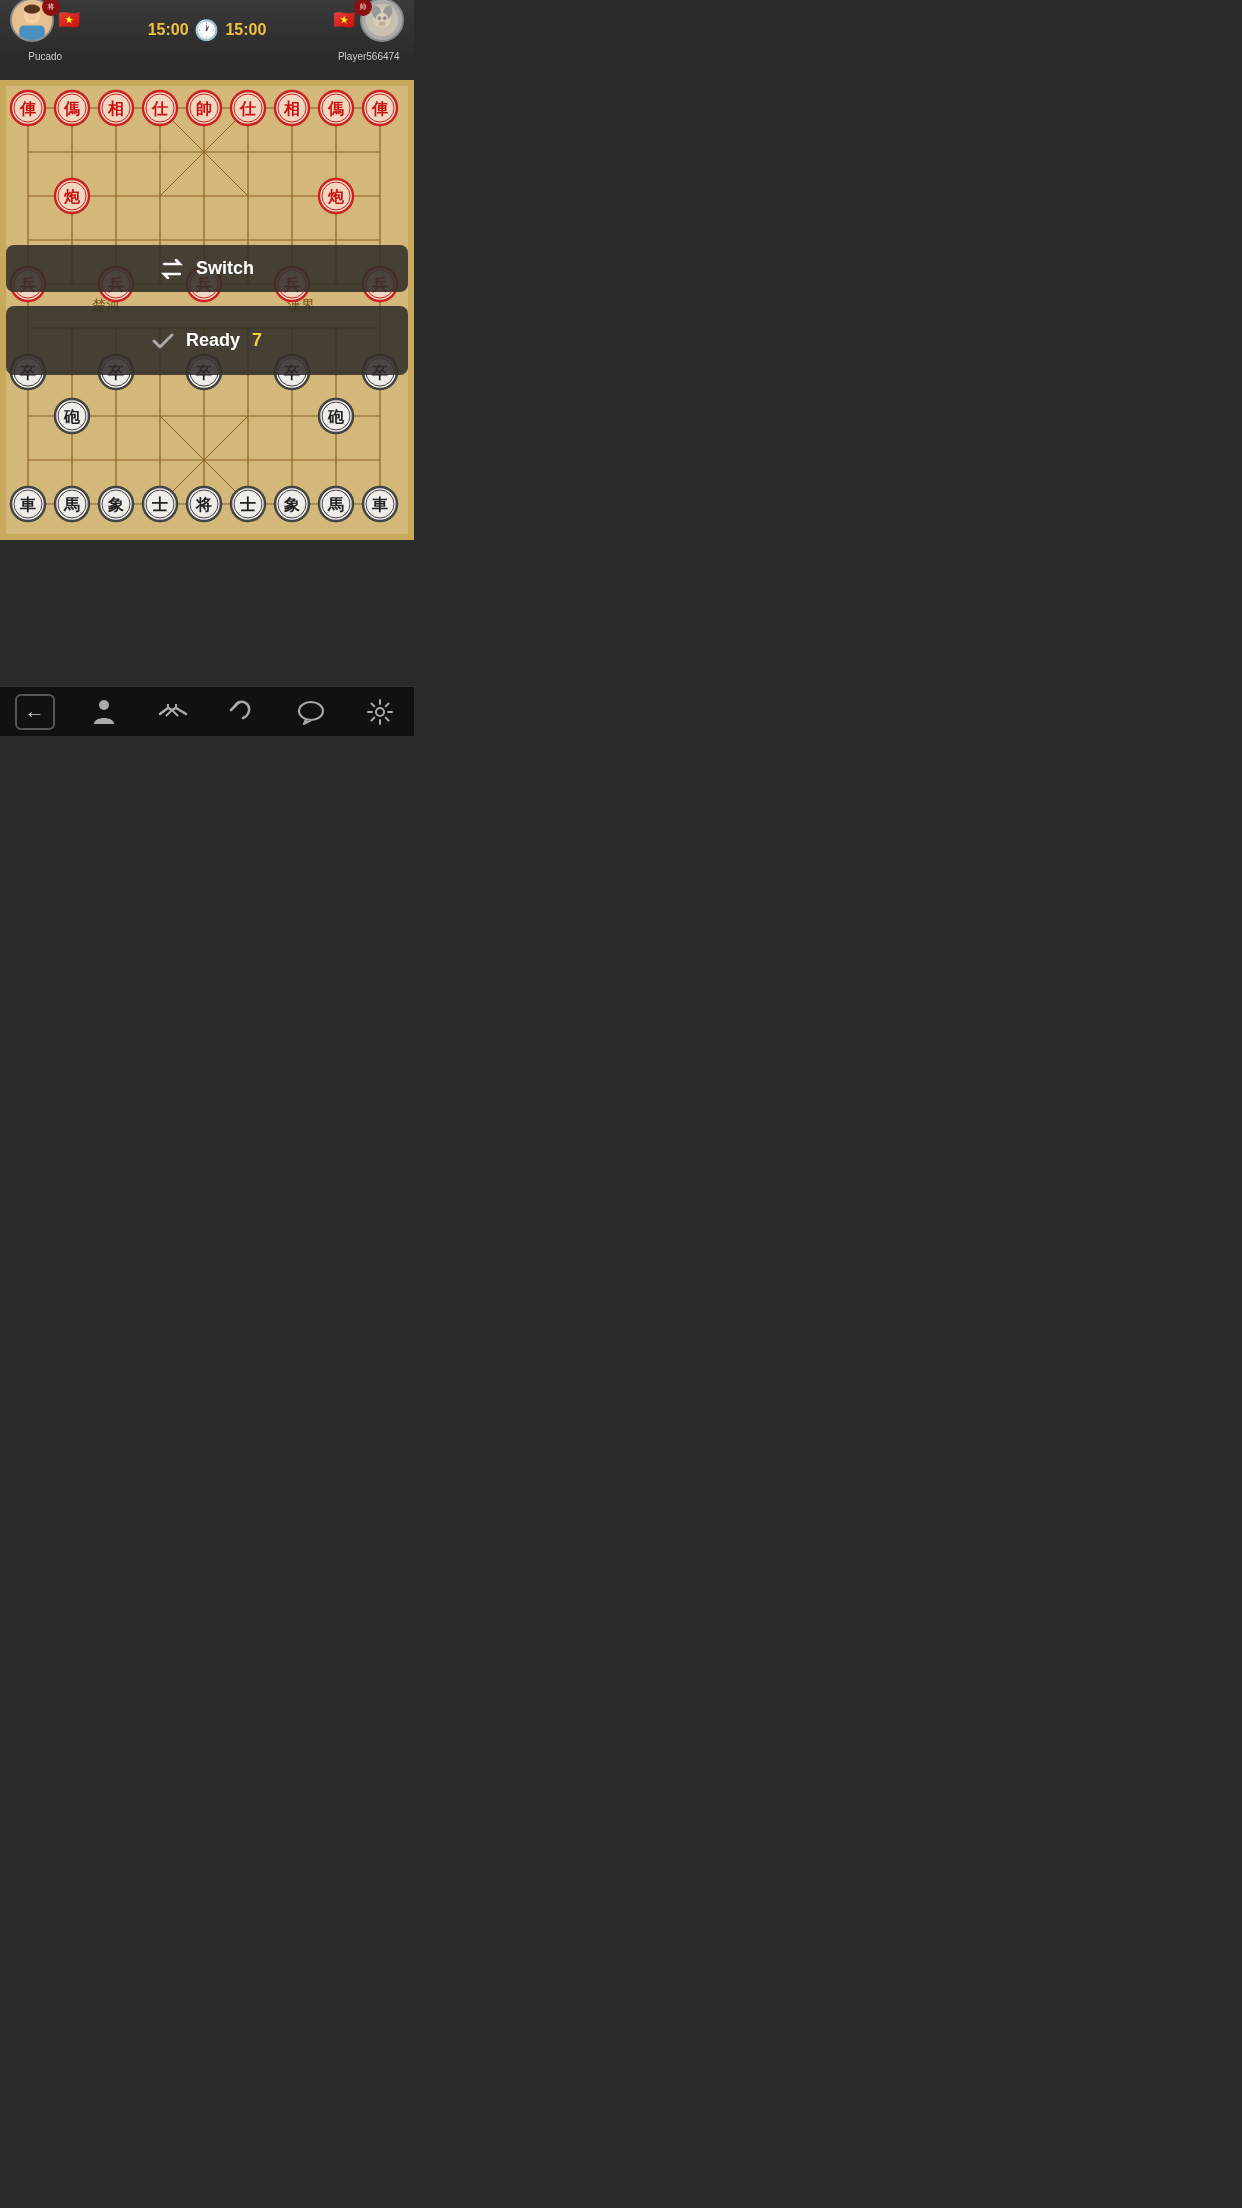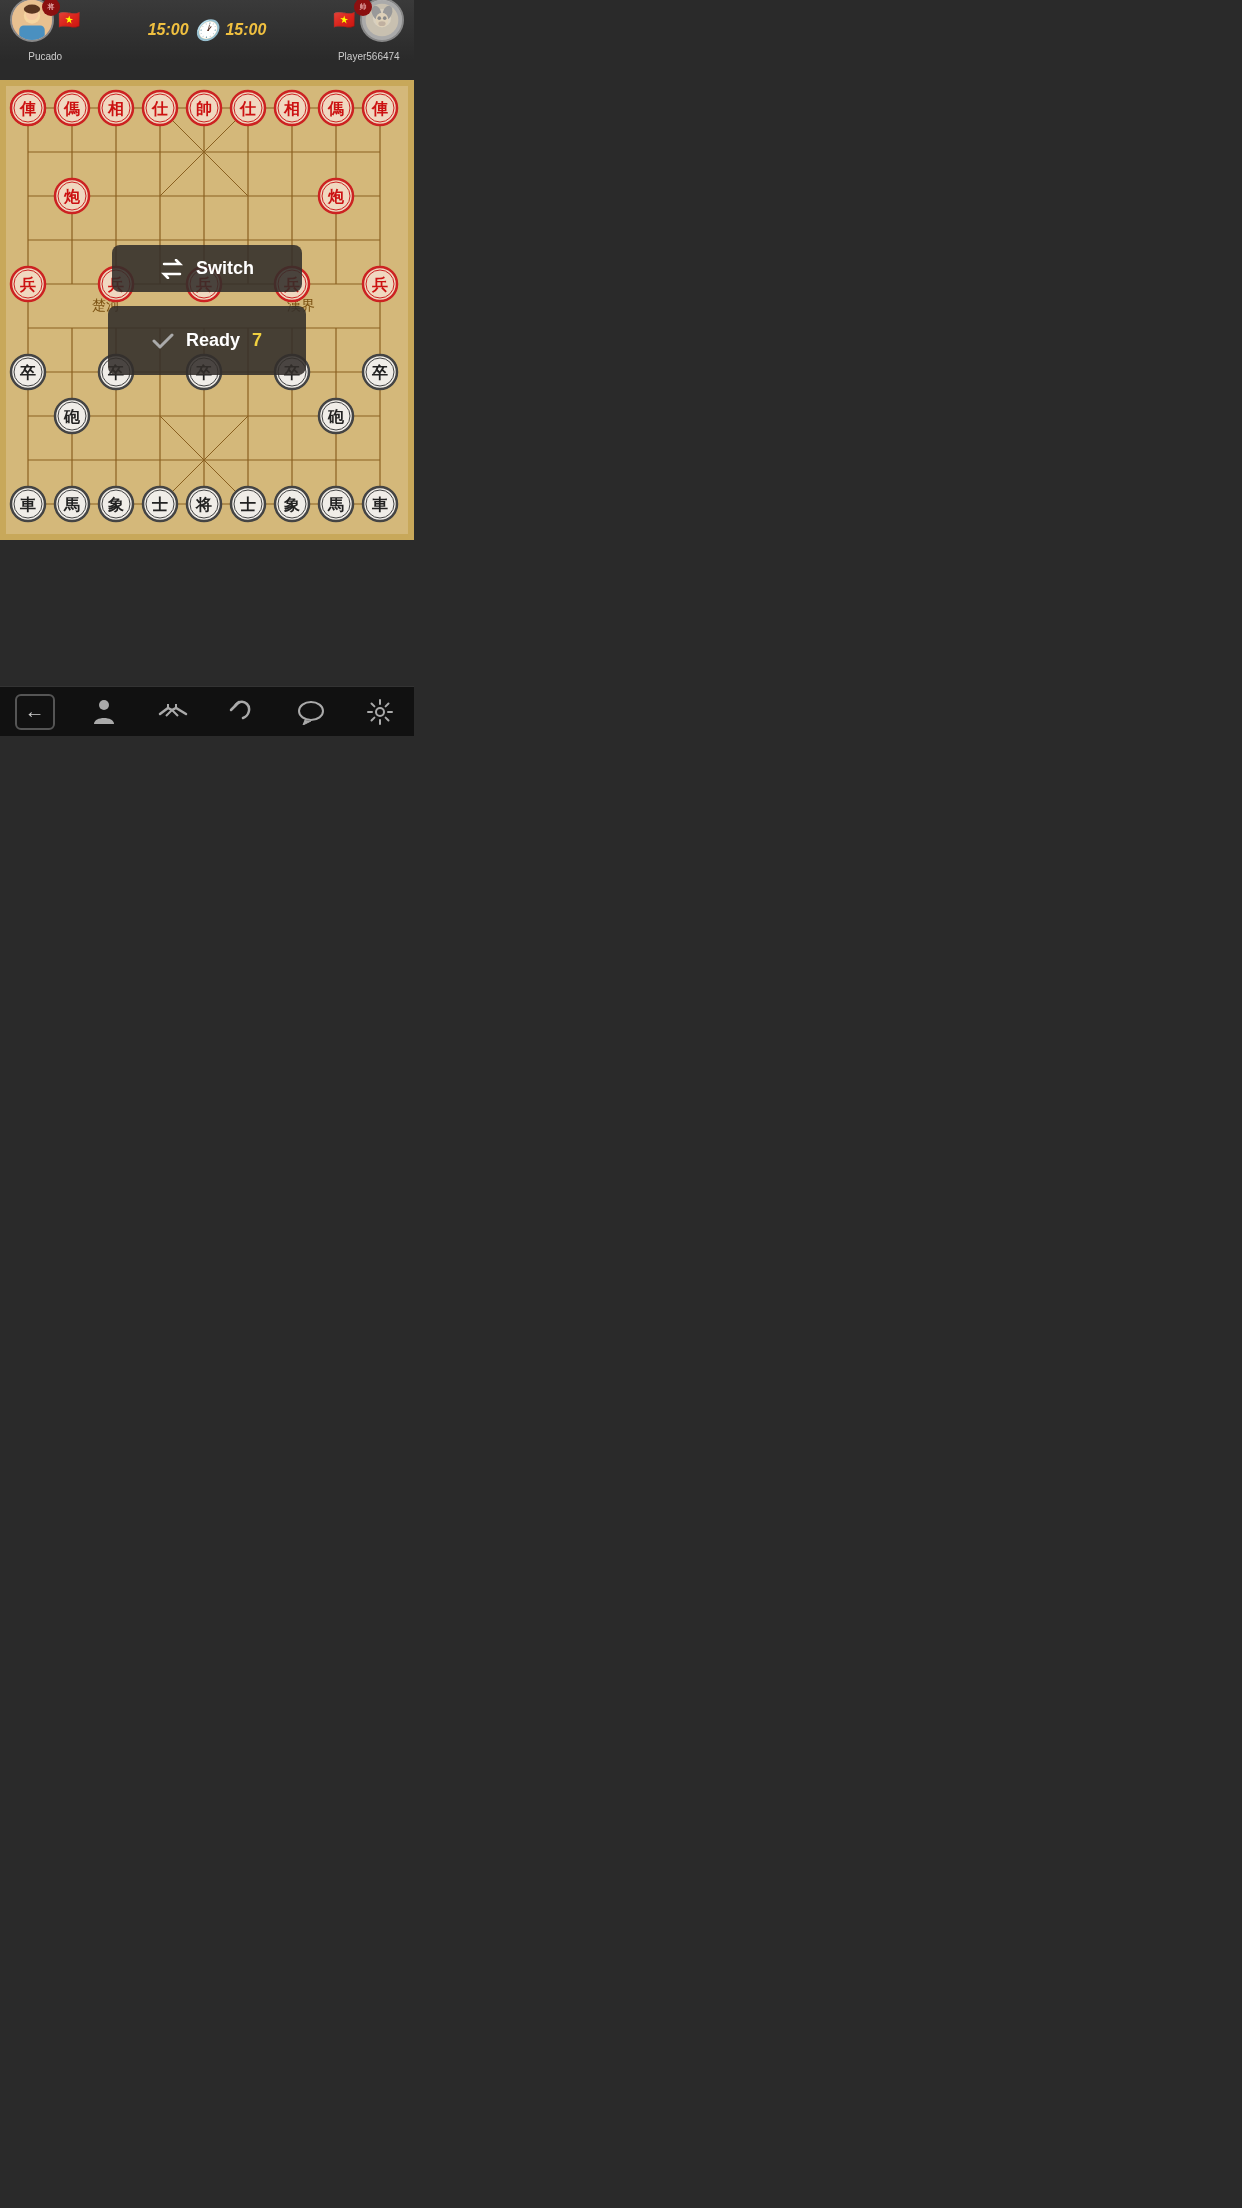--- a/index.html
+++ b/index.html
@@ -78,21 +78,20 @@
       position: relative;
       display: inline-block;
     }
 
     .timer-area {
       display: flex;
       align-items: center;
       gap: 6px;
       flex: 1;
       justify-content: center;
-      font-style: italic;
     }
 
     .timer-text {
       color: #f0c040;
       font-size: 16px;
       font-weight: bold;
     }
   </style>
 </head>
 <body>
@@ -361,21 +360,21 @@
           <text x="330" y="424" font-size="16" fill="#222" font-family="serif" text-anchor="middle" font-weight="bold">馬</text>
         </g>
         <g>
           <circle cx="374" cy="418" r="17" fill="#f0ede8" stroke="#444" stroke-width="2.5"></circle>
           <circle cx="374" cy="418" r="14" fill="none" stroke="#444" stroke-width="1"></circle>
           <text x="374" y="424" font-size="16" fill="#222" font-family="serif" text-anchor="middle" font-weight="bold">車</text>
         </g>
 
       </svg>
 
-      <div style="position:absolute;top:0;left:0;width:100%;height:100%;display:flex;flex-direction:column;align-items:center;justify-content:center;gap:14px;pointer-events:none;">
+      <div style="position:absolute;top:0;left:0;width:100%;height:100%;display:flex;flex-direction:column;justify-content:center;gap:14px;pointer-events:none;">
 
         <button style="display:flex;align-items:center;justify-content:center;gap:12px;padding:13px 44px;border-radius:8px;background:rgba(50,46,42,0.88);color:white;font-size:18px;font-weight:bold;border:none;cursor:pointer;pointer-events:auto;min-width:190px;">
           <svg width="24" height="20" viewBox="0 0 24 20">
             <path d="M4 5 L20 5 L16 1" stroke="white" stroke-width="2.5" fill="none" stroke-linecap="round"></path>
             <path d="M20 15 L4 15 L8 19" stroke="white" stroke-width="2.5" fill="none" stroke-linecap="round"></path>
           </svg>
           <span>Switch</span>
         </button>
 
         <button style="display:flex;align-items:center;justify-content:center;gap:12px;padding:24px 44px;border-radius:8px;background:rgba(50,46,42,0.88);color:white;font-size:18px;font-weight:bold;border:none;cursor:pointer;pointer-events:auto;min-width:190px;">

